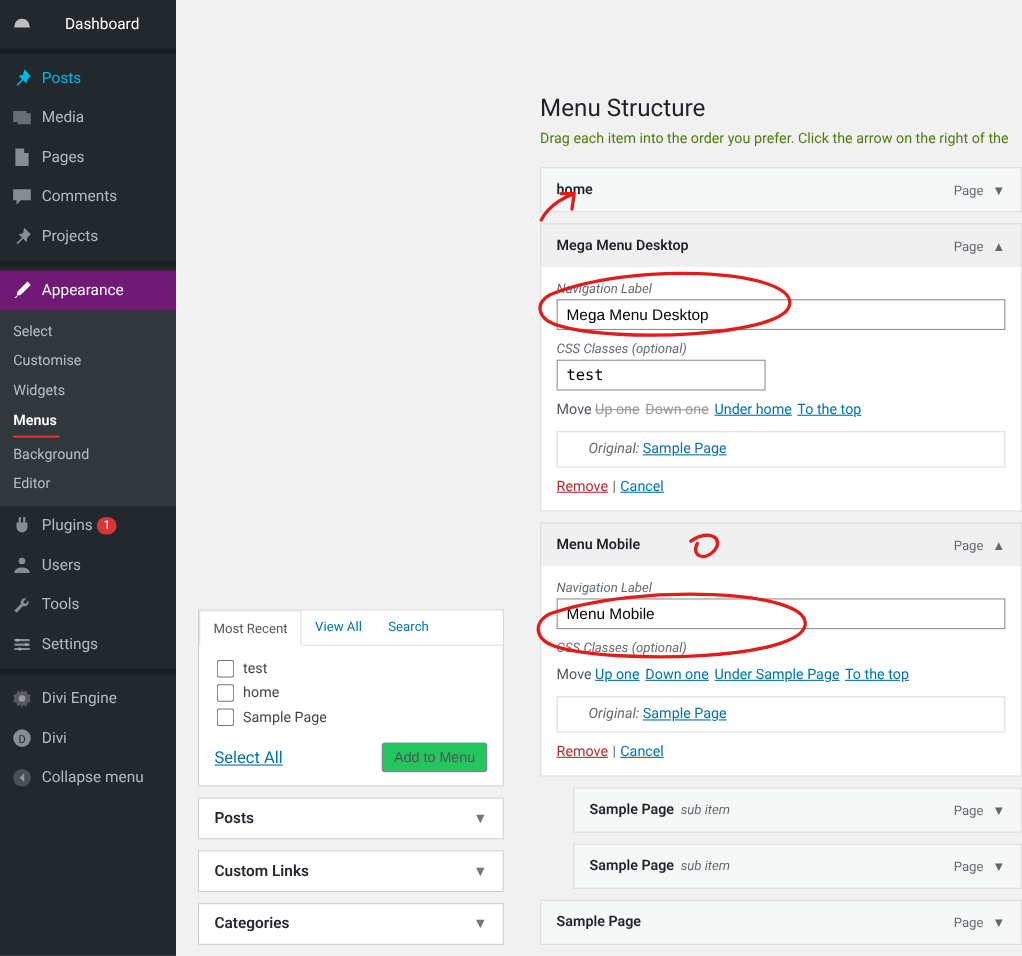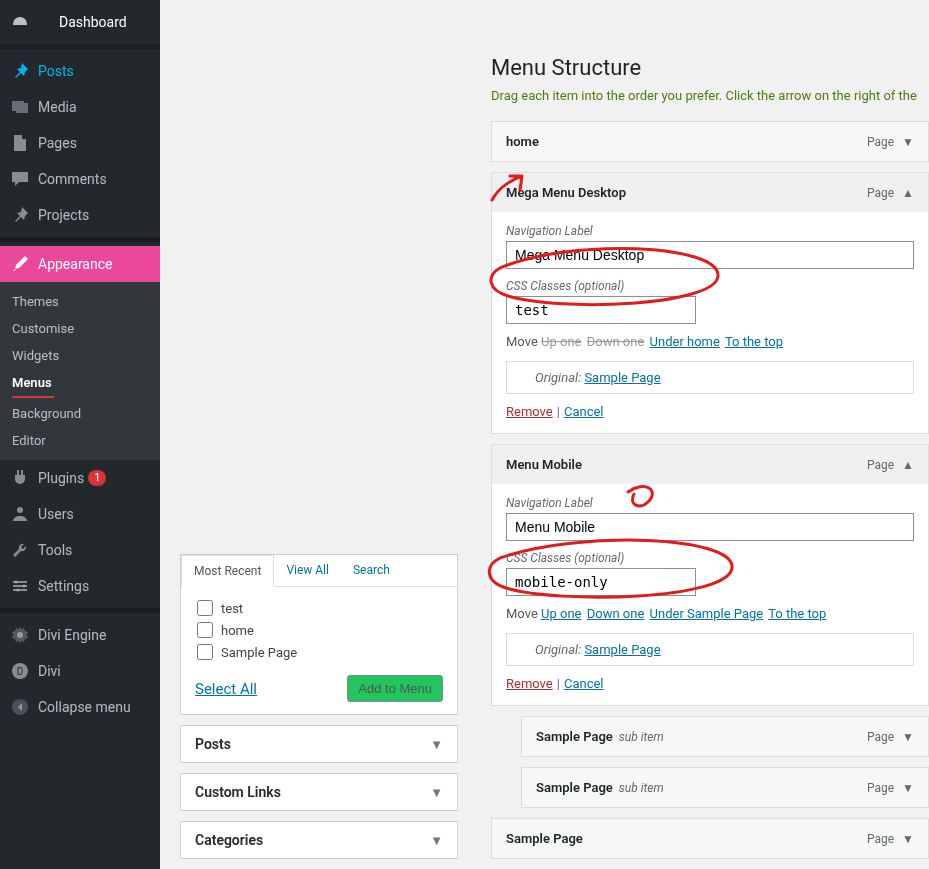--- a/index.html
+++ b/index.html
@@ -28,21 +28,21 @@
   display: flex;
   align-items: center;
   padding: 8px 10px;
   color: rgba(240,245,250,0.7);
   cursor: pointer;
   font-size: 14px;
 }
 .sidebar-item.top { color:#fff; }
 .sidebar-item.highlight { color:#00b9eb; }
 .sidebar-item.active {
-  background:#ec4899;
+  background:#701a75;
   color:#fff;
   position:relative;
 }
 .sidebar-item.active::after {
   content:"";
   position:absolute;
   right:-8px;
   top:50%;
   margin-top:-8px;
   border:8px solid transparent;
@@ -293,21 +293,21 @@
     <span>Projects</span>
   </div>
   <div class="sidebar-sep"></div>
   <div class="sidebar-item active">
     <svg class="sidebar-icon" viewBox="0 0 20 20">
         <path d="M15 2l3 3-9 9-4 1 1-4 9-9zM3 17c2 0 3-1 3-3l-3 3z"></path>
       </svg>
     <span>Appearance</span>
   </div>
   <div class="sidebar-sub">
-    <div class="sub-item">Themes</div>
+    <div class="sub-item">Select</div>
     <div class="sub-item">Customise</div>
     <div class="sub-item">Widgets</div>
     <div class="sub-item current">Menus</div>
     <div class="submenu-underline"></div>
     <div class="sub-item">Background</div>
     <div class="sub-item">Editor</div>
   </div>
   <div class="sidebar-item">
     <svg class="sidebar-icon" viewBox="0 0 20 20">
         <path d="M7 2v5H5v4a5 5 0 005 5v2h0v-2a5 5 0 005-5V7h-2V2h-2v5H9V2z"></path>
@@ -461,21 +461,20 @@
         <span>Menu Mobile</span>
         <span class="menu-type">
             <span>Page</span>
             <span>▲</span>
           </span>
       </div>
       <div class="menu-body">
         <label class="field-label">Navigation Label</label>
         <input class="text-input" value="Menu Mobile" style="">
         <label class="field-label" style="margin-top:10px;">CSS Classes (optional)</label>
-        <input class="text-input narrow" style="font-family: Consolas, monospace;" value="mobile-only">
         <div class="move-row">
           <span>Move</span>
           <span class="mlink">Up one</span>
           <span class="mlink">Down one</span>
           <span class="mlink">Under Sample Page</span>
           <span class="mlink">To the top</span>
         </div>
         <div class="orig-box">
           <span>Original:</span>
           <a>Sample Page</a>

